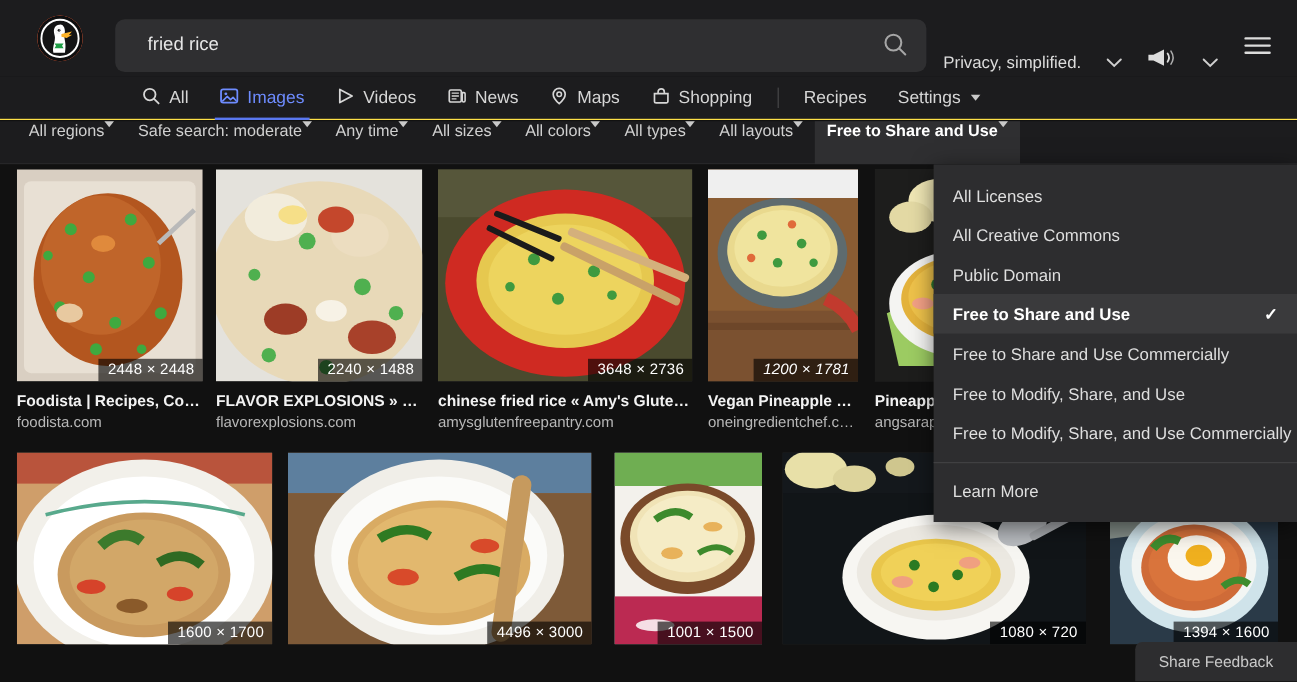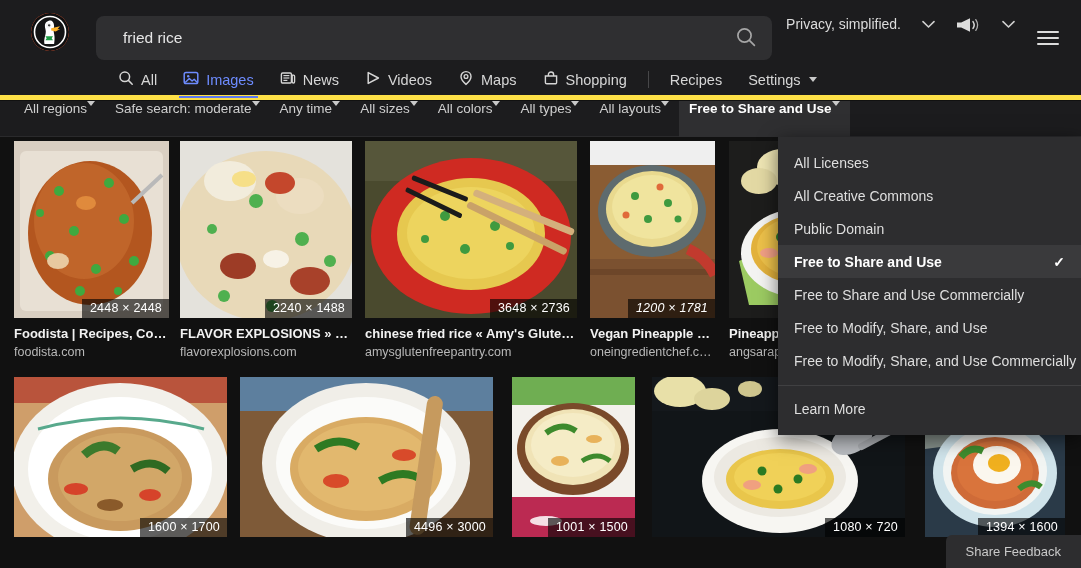--- a/index.html
+++ b/index.html
@@ -41,21 +41,21 @@
     width: 52px; height: 100%;
     display: flex; align-items: center; justify-content: center;
     background: transparent; border: none; cursor: pointer;
   }
 
   .hdr-right {
     position: absolute; right: 0; top: 16px; height: 44px;
     display: flex; align-items: center; gap: 0;
   }
   .hdr-item {
-    display: flex; align-items: flex-start; gap: 21px;
+    display: flex; align-items: flex-end; gap: 21px;
     color: #dcdcdc; font-size: 14px; cursor: pointer;
     padding: 0 10px; height: 44px;
   }
   .caret-sm {
     display: inline-block; width: 0; height: 0;
     border-left: 4.5px solid transparent;
     border-right: 4.5px solid transparent;
     border-top: 5px solid #c9c9c9;
   }
   .chev { display:inline-block; }
@@ -65,21 +65,21 @@
     cursor: pointer;
   }
   .hamburger span { display: block; height: 2px; width: 22px; background: #dcdcdc; border-radius: 1px; }
 
   
   .navtabs {
     position: absolute; left: 0; top: 64px; width: 1081px; height: 36px;
     background: #1c1c1e;
     display: flex; align-items: center;
     padding-left: 105px;
-    border-bottom: 5px solid #fde047;
+    border-bottom: 1px solid #fde047;
   }
   .tab {
     display: flex; align-items: center; gap: 7px;
     color: #d6d6d6; font-size: 14.5px; cursor: pointer;
     height: 36px; padding: 0 13px; position: relative;
   }
   .tab.active { color: #6e8cff; text-align: center; }
   .tab.active::after {
     content: ""; position: absolute; left: 9px; right: 9px; bottom: 0;
     height: 2px; background: #5a78f0;
@@ -232,37 +232,37 @@
         <circle cx="5.2" cy="6.2" r="1.2" fill="#6e8cff"></circle>
         <path d="M2.2 12.4 L6.3 8.4 L9.1 11 L11.2 9.2 L14 12.2" stroke="#6e8cff" stroke-width="1.4" fill="none" stroke-linejoin="round"></path>
       </svg>
     </span>
     <span>Images</span>
   </div>
 
   <div class="tab">
     <span>
       <svg width="16" height="16" viewBox="0 0 16 16" fill="none">
+        <path d="M3.2 2.6 L13.4 8 L3.2 13.4 Z" stroke="#d6d6d6" stroke-width="1.5" stroke-linejoin="round"></path>
+      </svg>
+    </span>
+    <span>Videos</span>
+  </div>
+
+  <div class="tab">
+    <span>
+      <svg width="16" height="16" viewBox="0 0 16 16" fill="none">
         <rect x="1.4" y="3" width="10" height="10" rx="1.2" stroke="#d6d6d6" stroke-width="1.4"></rect>
         <path d="M11.4 5.2 h2.2 a1 1 0 0 1 1 1 v5.6 a1.2 1.2 0 0 1 -2.4 0 V5.2" stroke="#d6d6d6" stroke-width="1.3" fill="none"></path>
         <line x1="3.4" y1="5.6" x2="9.4" y2="5.6" stroke="#d6d6d6" stroke-width="1.2"></line>
         <line x1="3.4" y1="8" x2="9.4" y2="8" stroke="#d6d6d6" stroke-width="1.2"></line>
         <line x1="3.4" y1="10.4" x2="7.4" y2="10.4" stroke="#d6d6d6" stroke-width="1.2"></line>
       </svg>
     </span>
     <span>News</span>
-  </div>
-
-  <div class="tab">
-    <span>
-      <svg width="16" height="16" viewBox="0 0 16 16" fill="none">
-        <path d="M3.2 2.6 L13.4 8 L3.2 13.4 Z" stroke="#d6d6d6" stroke-width="1.5" stroke-linejoin="round"></path>
-      </svg>
-    </span>
-    <span>Videos</span>
   </div>
 
   <div class="tab">
     <span>
       <svg width="16" height="16" viewBox="0 0 16 16" fill="none">
         <path d="M8 1.6 c2.8 0 5 2.2 5 5 0 3.6-5 7.8-5 7.8 S3 10.2 3 6.6 c0-2.8 2.2-5 5-5 z" stroke="#d6d6d6" stroke-width="1.4"></path>
         <circle cx="8" cy="6.5" r="1.9" stroke="#d6d6d6" stroke-width="1.3"></circle>
       </svg>
     </span>
     <span>Maps</span>

